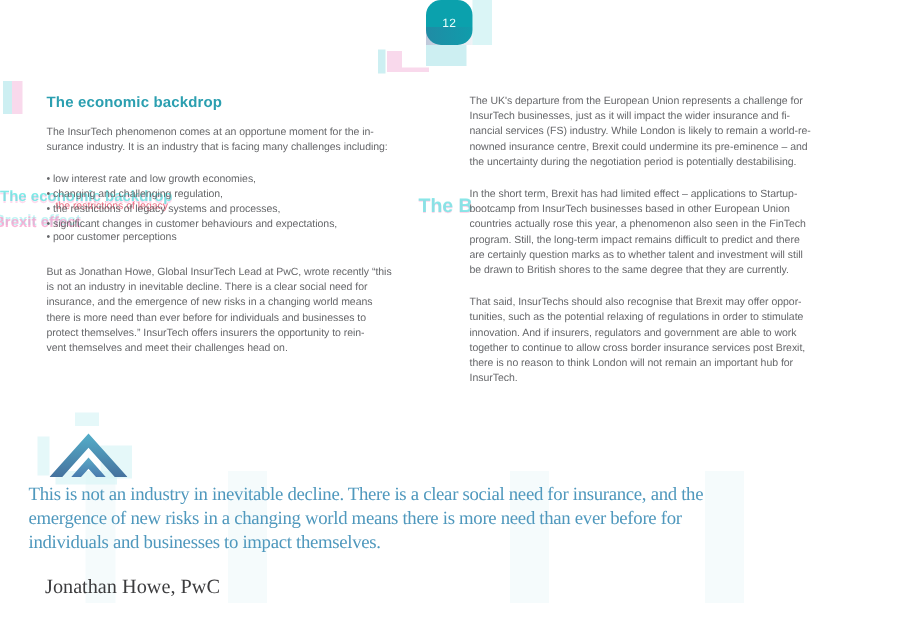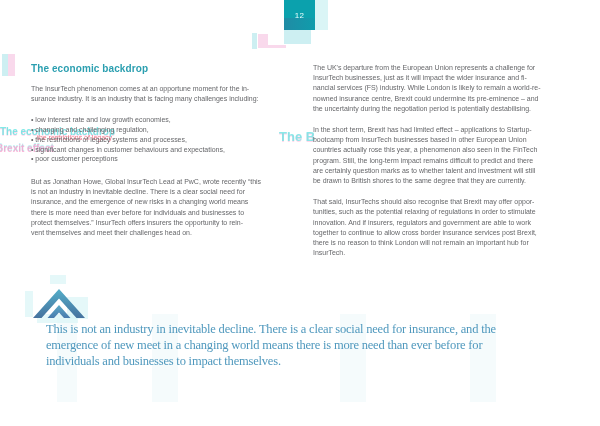--- a/index.html
+++ b/index.html
@@ -3,21 +3,21 @@
 <meta charset="utf-8">
 <style>
   html,body{margin:0;padding:0;background:#ffffff;}
   #page{
     position:relative;width:600px;height:426px;background:#ffffff;
     overflow:hidden;font-family:"Liberation Sans","DejaVu Sans",sans-serif;
   }
   
   .pagenum-box{
     position:absolute;left:284px;top:0;width:31px;height:30px;
-    background:#0ba1ad;display:flex;align-items:center;justify-content:center;
+    background:#0ba1ad;display:flex;align-items:center;justify-content:center;border-radius:10px;
   }
   .pagenum-box .shade{
     position:absolute;left:0;bottom:0;width:100%;height:12px;
     background:linear-gradient(90deg,rgba(70,100,150,.35),rgba(70,100,150,.08));
   }
   .pagenum-box .num{
     position:relative;color:#eafdfd;font-size:8px;letter-spacing:.2px;
   }
   
   .art{position:absolute;}
@@ -54,21 +54,21 @@
   .para{
     margin:0 0 11px 0;font-size:7px;line-height:10.2px;
     color:#66676a;letter-spacing:-.02px;
   }
   .para.bullets{line-height:9.7px;margin-bottom:13px;}
   .para .line{white-space:nowrap;}
   
   .logo{position:absolute;left:33px;top:281px;width:52px;height:40px;}
   
   .quote{
-    position:absolute;left:46px;top:321px;
+    position:absolute;left:19px;top:321px;
     font-family:"Liberation Serif","DejaVu Serif",serif;
     font-size:12.5px;line-height:16px;letter-spacing:-.2px;color:#4f98bd;
   }
   .quote .line{white-space:nowrap;}
   .attribution{
     position:absolute;left:30px;top:383px;
     font-family:"Liberation Serif","DejaVu Serif",serif;
     font-size:13.5px;color:#3c3c3e;
   }
 </style>
@@ -164,17 +164,18 @@
         <stop offset="0" stop-color="#5aa9c6"></stop>
         <stop offset="1" stop-color="#4a7bae"></stop>
       </linearGradient>
     </defs>
     <path d="M0,37 L26,8 L52,37 L43.5,37 L26,17.5 L8.5,37 Z" fill="url(#lg1)"></path>
     <path d="M14.5,37 L26,24 L37.5,37 L31,37 L26,31.5 L21,37 Z" fill="url(#lg2)"></path>
   </svg>
 
   <div class="quote">
       <div class="line">This is not an industry in inevitable decline. There is a clear social need for insurance, and the</div>
-      <div class="line">emergence of new meet in a changing world means there is more need than ever before for</div>
+      <div class="line">emergence of new risks in a changing world means there is more need than ever before for</div>
       <div class="line">individuals and businesses to impact themselves.</div>
     </div>
+  <div class="attribution">Jonathan Howe, PwC</div>
 
 </div>
 
 </body></html>

